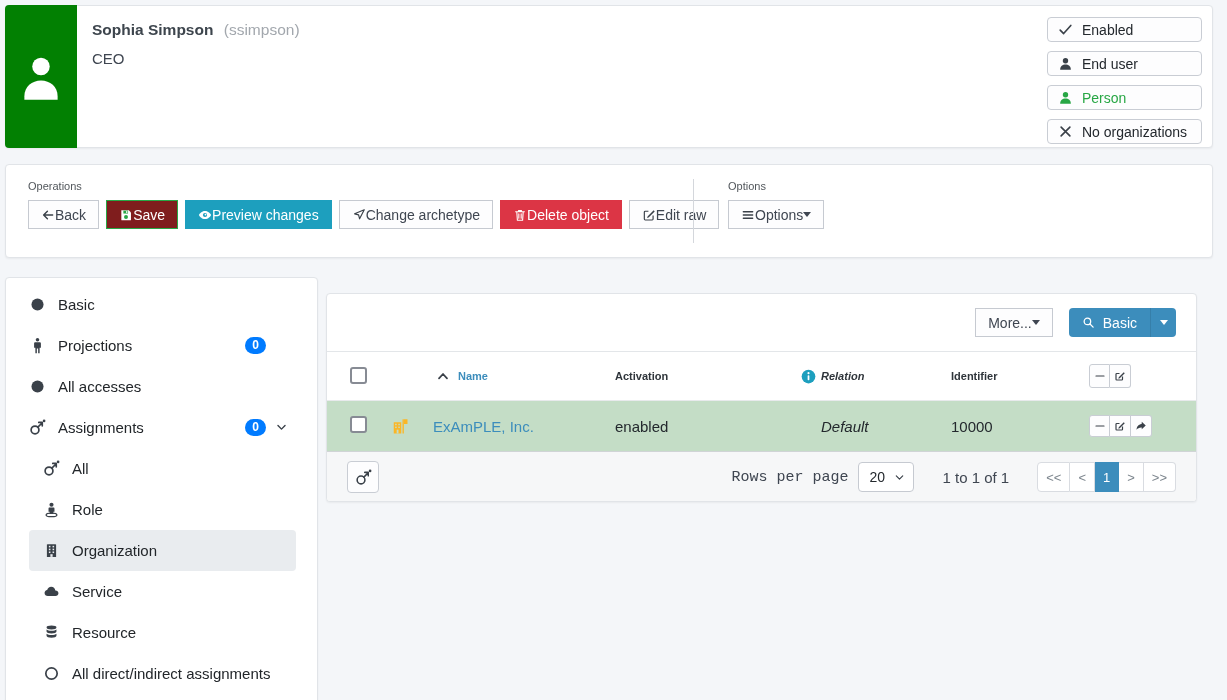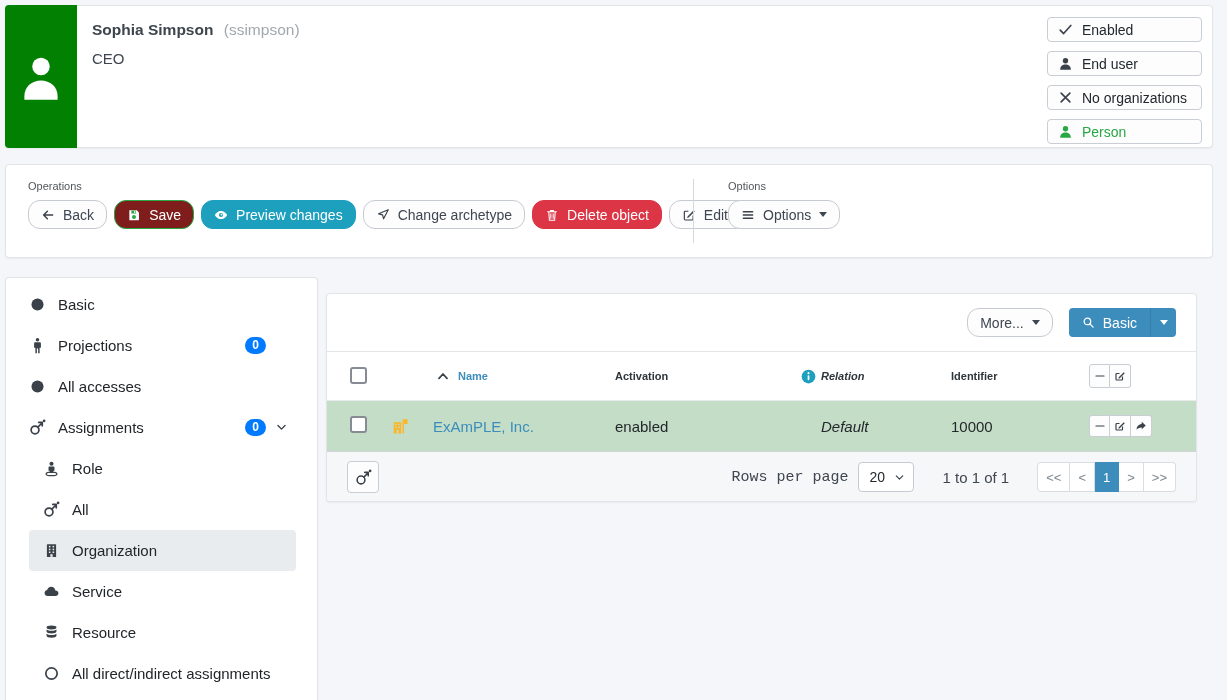--- a/index.html
+++ b/index.html
@@ -41,22 +41,22 @@
   .hbadge .ic-dark { stroke:#3a4149; fill:none; stroke-width:2.6; stroke-linecap:round; stroke-linejoin:round; }
   .hbadge .ic-fill { fill:#3a4149; }
   .hbadge.green { color:#28a745; }
   .hbadge.green .ic-fill { fill:#28a745; }
 
   
   #ops-card { left:5px; top:164px; width:1208px; height:94px; padding:15px 0 0 22px; }
   .ops-label { font-size:11px; color:#52575c; margin-bottom:8px; }
   .ops-buttons { display:flex; gap:7px; }
   .btn {
-    display:inline-flex; align-items:center; gap:8px; height:29px; padding:0 12px;
-    border:1px solid #c6cad1; border-radius:12px; background:#fdfdfe;
+    display:inline-flex; align-items:center; height:29px; padding:0 12px;
+    border:1px solid #c6cad1; border-radius:0; background:#fdfdfe;
     color:#3f4651; font-size:14px; font-family:inherit; cursor:pointer; white-space:nowrap;
   }
   .btn svg { width:14px; height:14px; }
   .btn-success { background:#7f1d1d; border-color:#28a745; color:#fff; }
   .btn-info { background:#1d9fbe; border-color:#1d9fbe; color:#fff; }
   .btn-danger { background:#dc3545; border-color:#dc3545; color:#fff; }
   .caret { width:0; height:0; border-left:4px solid transparent; border-right:4px solid transparent; border-top:5px solid currentColor; display:inline-block; }
   .ops-divider { position:absolute; left:687px; top:14px; height:64px; width:1px; background:#d4d7dc; }
   .options-group { position:absolute; left:722px; top:15px; }
 
@@ -169,32 +169,32 @@
         </svg>
       <span>Enabled</span>
     </div>
     <div class="hbadge">
       <svg viewBox="0 0 24 24">
           <circle class="ic-fill" cx="12" cy="7.5" r="4.3"></circle>
           <path class="ic-fill" d="M3.5 21c0-4.7 3.8-7.6 8.5-7.6s8.5 2.9 8.5 7.6v.8h-17z"></path>
         </svg>
       <span>End user</span>
     </div>
-    <div class="hbadge">
-      <svg viewBox="0 0 24 24">
-          <path class="ic-dark" d="M5 5l14 14M19 5L5 19"></path>
-        </svg>
-      <span>No organizations</span>
-    </div>
     <div class="hbadge green">
       <svg viewBox="0 0 24 24">
           <circle class="ic-fill" cx="12" cy="7.5" r="4.3"></circle>
           <path class="ic-fill" d="M3.5 21c0-4.7 3.8-7.6 8.5-7.6s8.5 2.9 8.5 7.6v.8h-17z"></path>
         </svg>
       <span>Person</span>
+    </div>
+    <div class="hbadge">
+      <svg viewBox="0 0 24 24">
+          <path class="ic-dark" d="M5 5l14 14M19 5L5 19"></path>
+        </svg>
+      <span>No organizations</span>
     </div>
   </div>
 </div>
 
 <div class="card" id="ops-card">
   <div class="ops-label">Operations</div>
   <div class="ops-buttons">
     <button class="btn">
       <svg viewBox="0 0 24 24">
           <path d="M20 12H5M11 5.5 4.5 12l6.5 6.5" fill="none" stroke="#3a4149" stroke-width="2.4" stroke-linecap="round" stroke-linejoin="round"></path>
@@ -293,37 +293,37 @@
     <span class="nav-label">Assignments</span>
     <span class="nav-badge">0</span>
     <svg class="nav-chevron" viewBox="0 0 24 24">
         <path d="M5.5 8.5 12 15l6.5-6.5"></path>
       </svg>
   </div>
 
   <div class="nav-item sub">
     <span class="nicon">
       <svg viewBox="0 0 24 24">
+          <circle class="stroke" cx="8.5" cy="15.5" r="5.5"></circle>
+          <path class="stroke" d="M12.5 11.5 18 6M13.8 4.8h4.9v4.9"></path>
+          <circle cx="21.3" cy="2.7" r="1.9"></circle>
+        </svg>
+    </span>
+    <span class="nav-label">All</span>
+  </div>
+
+  <div class="nav-item sub">
+    <span class="nicon">
+      <svg viewBox="0 0 24 24">
           <circle cx="12" cy="5.3" r="2.9"></circle>
           <path d="M9.1 9h5.8c.9 0 1.3.8 1.3 1.6v4.6h-1.6v3.2H9.4v-3.2H7.8v-4.6C7.8 9.8 8.2 9 9.1 9z"></path>
           <ellipse class="stroke" cx="12" cy="19.6" rx="7.6" ry="2.6" style="stroke-width:1.8"></ellipse>
         </svg>
     </span>
     <span class="nav-label">Role</span>
-  </div>
-
-  <div class="nav-item sub">
-    <span class="nicon">
-      <svg viewBox="0 0 24 24">
-          <circle class="stroke" cx="8.5" cy="15.5" r="5.5"></circle>
-          <path class="stroke" d="M12.5 11.5 18 6M13.8 4.8h4.9v4.9"></path>
-          <circle cx="21.3" cy="2.7" r="1.9"></circle>
-        </svg>
-    </span>
-    <span class="nav-label">All</span>
   </div>
 
   <div class="nav-item sub selected">
     <span class="nicon">
       <svg viewBox="0 0 24 24">
           <path d="M6.5 3h11a1 1 0 0 1 1 1v17h-13V4a1 1 0 0 1 1-1z"></path>
         <g fill="#e9ecef">
             <rect x="8.3" y="5.4" width="2.2" height="2.2"></rect>
             <rect x="13.5" y="5.4" width="2.2" height="2.2"></rect>
             <rect x="8.3" y="9.4" width="2.2" height="2.2"></rect>

